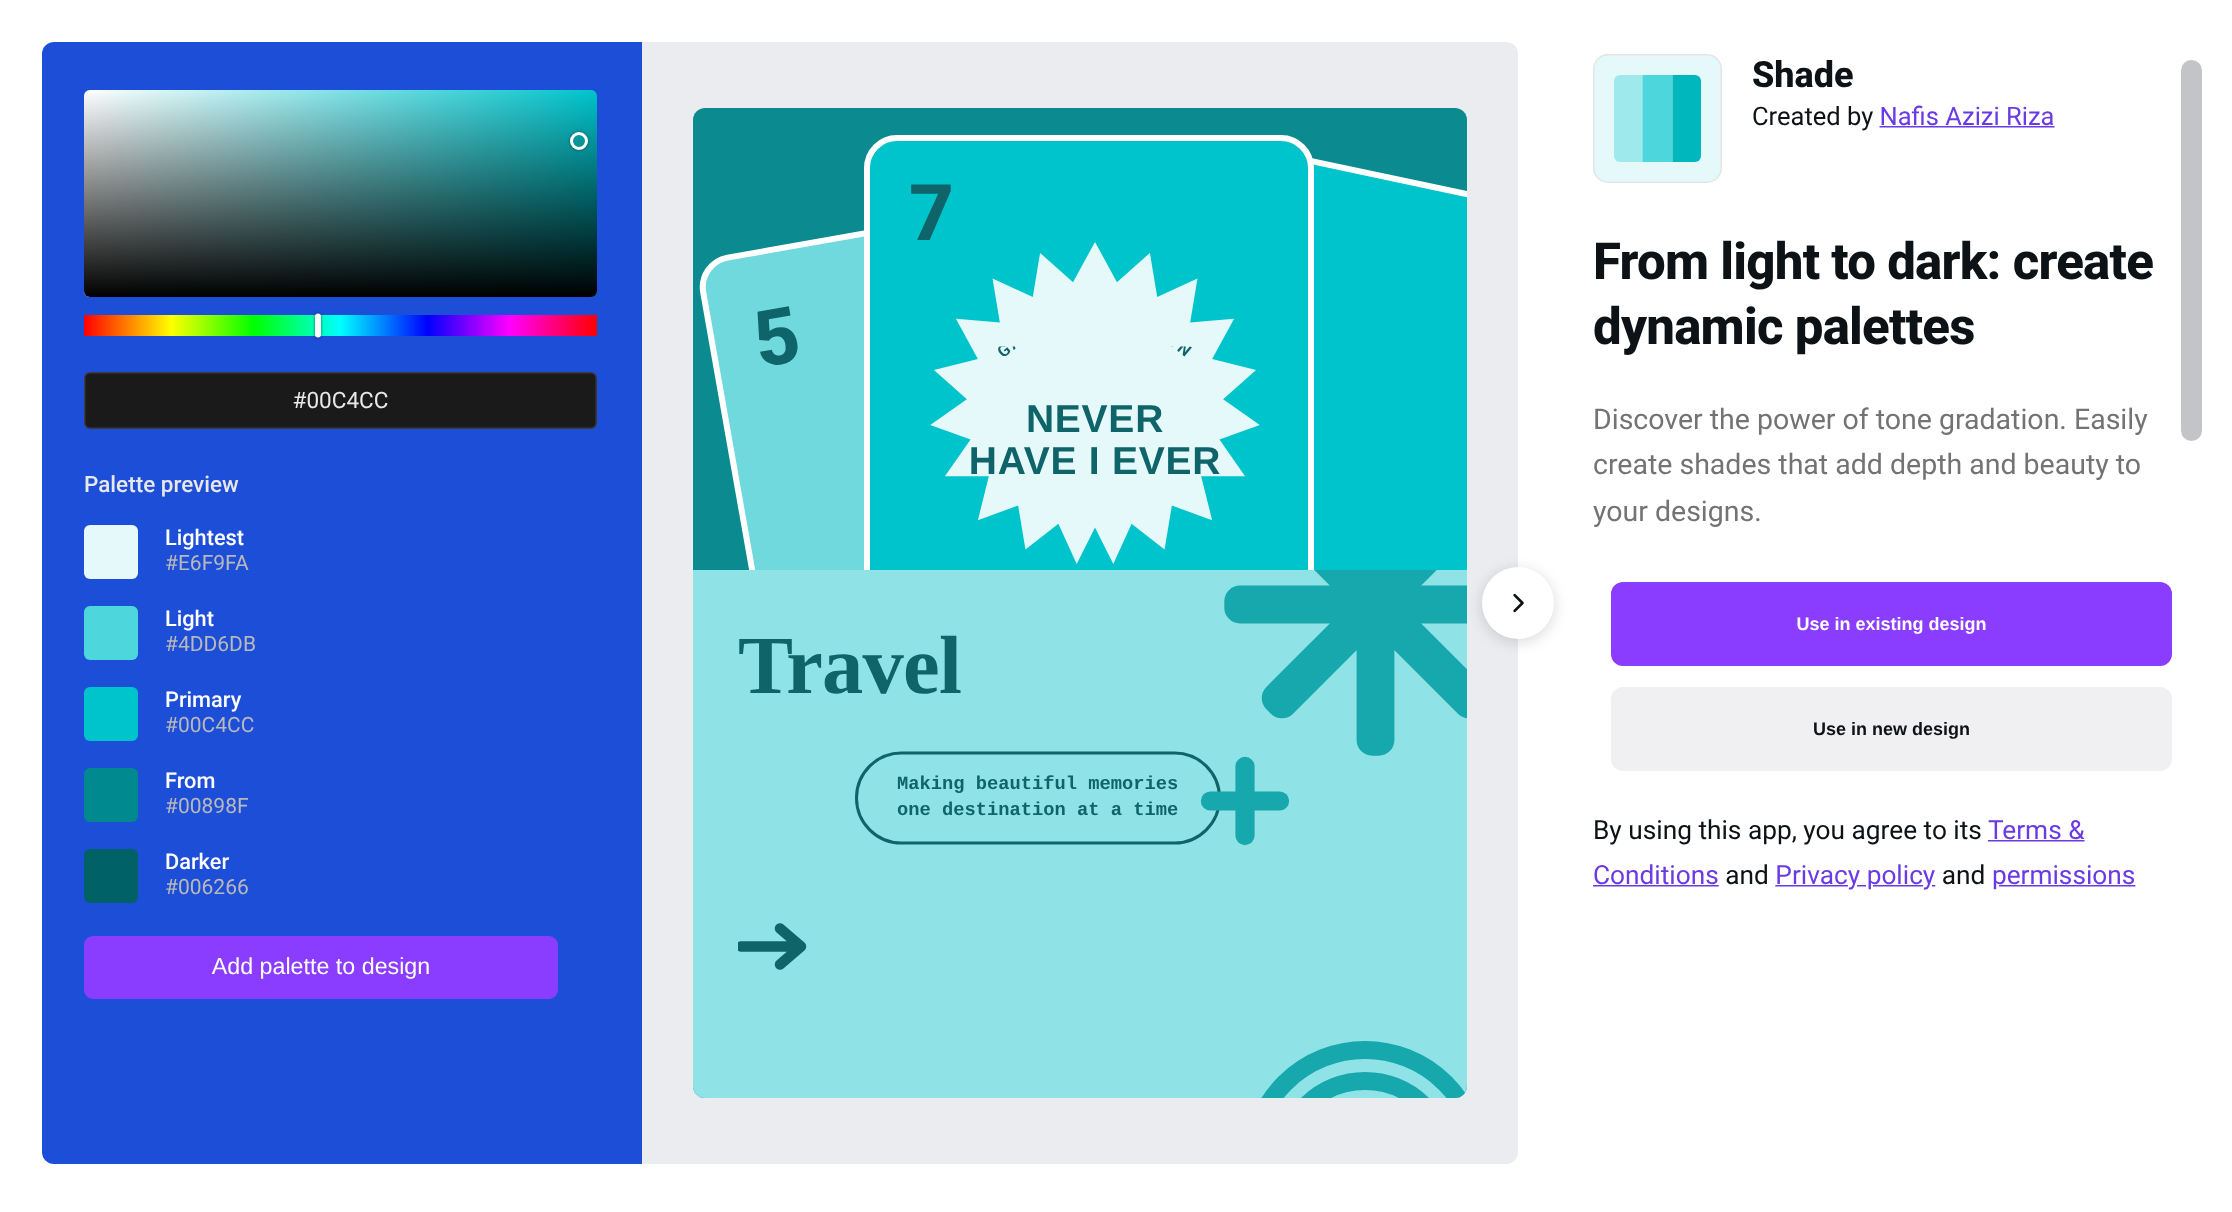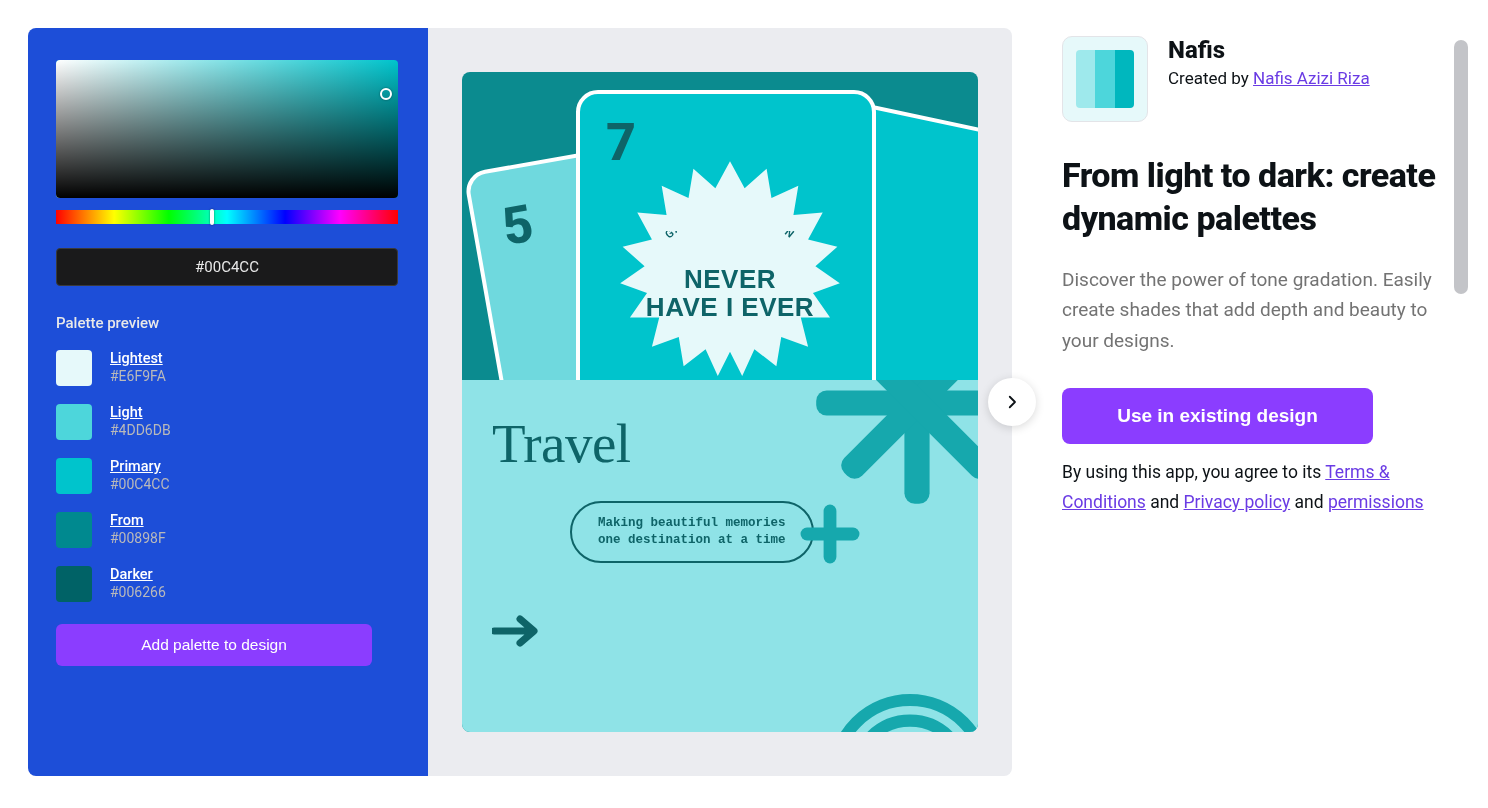--- a/index.html
+++ b/index.html
@@ -18,21 +18,21 @@
 
 .hue-bar { width:342px; height:14px; border-radius:0; background:linear-gradient(to right,#ff0000 0%,#ffff00 17%,#00ff00 33%,#00ffff 50%,#0000ff 67%,#ff00ff 83%,#ff0000 100%); position:relative; margin-bottom:24px; }
 .hue-handle { position:absolute; top:-1px; left:45%; width:4px; height:16px; background:#fff; border-radius:2px; box-shadow:0 0 2px rgba(0,0,0,.6); }
 
 .hex-input { width:342px; height:38px; background:#1a1a1b; border:1px solid #3a3a3b; border-radius:4px; color:#e8e8e8; text-align:center; font-size:15px; font-family:inherit; margin-bottom:28px; }
 
 .preview-label { color:#e8e8e8; font-size:15px; font-weight:500; margin-bottom:18px; }
 
 .swatch-row { display:flex; align-items:center; gap:18px; margin-bottom:18px; }
 .swatch { width:36px; height:36px; border-radius:4px; }
-.swatch-info .name { color:#fff; font-size:14.5px; font-weight:500; line-height:1.25;text-decoration:underline; }
+.swatch-info .name { color:#fff; font-size:14.5px; font-weight:500; line-height:1.25; }
 .swatch-info .hex { color:#b9b9ba; font-size:14px; line-height:1.25; }
 
 .add-palette-btn { width:316px; height:42px; background:#8b3dff; color:#fff; border:none; border-radius:6px; font-size:15.5px; font-weight:500; cursor:pointer; margin-top:4px; }
 
 
 .mid-panel { width:584px; background:#ebecf0; border-radius:0 8px 8px 0; position:relative; display:flex; align-items:center; justify-content:center; padding:60px 34px; }
 
 .mockup { width:516px; height:660px; border-radius:8px; overflow:hidden; position:relative; background:#0b8b8f; }
 
 .cards-area { height:308px; position:relative; overflow:hidden; }
@@ -45,21 +45,21 @@
 .card-num { font-size:52px; font-weight:800; color:#0e6468; }
 .card-left .card-num { position:absolute; top:26px; left:26px; }
 .card-mid .card-num { position:absolute; top:18px; left:26px; }
 
 .starburst { position:absolute; top:60px; left:28px; width:244px; height:244px; }
 .star-shape { fill:#e6f9fa; }
 .star-txt { position:absolute; inset:0; display:flex; flex-direction:column; align-items:center; justify-content:center; gap:6px; }
 .star-main { font-size:26px; font-weight:900; color:#0e6468; text-align:center; line-height:1.08; letter-spacing:0.5px; font-family:Arial Black,Arial,sans-serif; }
 
 .lower { background:#8fe3e7; height:352px; padding:36px 30px 0; position:relative; overflow:hidden; }
-.travel-h { font-size:55px; font-weight:400; color:#0e6468; line-height:1.0; letter-spacing:-0.5px; font-family:Georgia,'Times New Roman',serif; }
+.travel-h { font-size:55px; font-weight:700; color:#0e6468; line-height:1.0; letter-spacing:-0.5px; font-family:Georgia,'Times New Roman',serif; }
 
 .pill { display:inline-flex; align-items:center; justify-content:center; border:2px solid #0e6468; border-radius:999px; padding:12px 26px; margin-top:30px; margin-left:78px; }
 .pill-txt { font-size:12.5px; color:#0e6468; text-align:center; line-height:1.35; font-family:'Courier New',monospace; font-weight:600; }
 
 .arrow { position:absolute; left:30px; top:234px; color:#0e6468; }
 
 .asterisk { position:absolute; right:-44px; top:-82px; width:210px; height:210px; color:#16a8ad; }
 .plus { position:absolute; right:116px; top:122px; width:64px; height:64px; color:#16a8ad; }
 .rings { position:absolute; right:-18px; bottom:-54px; width:172px; height:172px; }
 
@@ -71,21 +71,21 @@
 .app-icon { width:86px; height:86px; border-radius:10px; background:#e6f9fa; border:1px solid #e3e4e8; display:flex; align-items:center; justify-content:center; }
 .app-icon-stripes { display:flex; width:58px; height:58px; border-radius:4px; overflow:hidden; }
 .app-icon-stripes div { flex:1; }
 .app-title { font-size:24px; font-weight:800; color:#0d1216; margin-bottom:4px; }
 .creator { font-size:17px; color:#0d1216; }
 .creator a { color:#6a3be4; text-decoration:underline; }
 
 .headline { font-size:34px; font-weight:800; color:#0d1216; line-height:1.25; margin-bottom:26px; letter-spacing:-0.5px; }
 .desc { font-size:19px; color:#737373; line-height:1.6; margin-bottom:32px; max-width:370px; }
 
-.btn { width:311px; height:56px; border-radius:8px; font-size:19px; font-weight:600; border:none; cursor:pointer; display:block; }
+.btn { width:374px; height:56px; border-radius:8px; font-size:12px; font-weight:600; border:none; cursor:pointer; display:block;margin-left:12px; }
 .btn-primary { background:#8b3dff; color:#fff; margin-bottom:14px; }
 .btn-secondary { background:#f0f0f2; color:#0d1216; margin-bottom:26px; }
 
 .legal { font-size:17.5px; color:#0d1216; line-height:1.7; max-width:380px; }
 .legal a { color:#6a3be4; text-decoration:underline; }
 
 .fake-scroll { position:absolute; right:20px; top:40px; width:14px; height:254px; background:#c3c4c8; border-radius:7px; }
 </style>
 </head>
 <body>
@@ -210,24 +210,25 @@
   <div class="right-panel">
     <div class="app-header">
       <div class="app-icon">
         <div class="app-icon-stripes" id="icon-stripes">
             <div style="background: rgb(158, 233, 236);"></div>
             <div style="background: rgb(77, 214, 219);"></div>
             <div style="background: rgb(0, 183, 190);"></div>
           </div>
       </div>
       <div>
-        <div class="app-title">Nafis</div>
+        <div class="app-title">Shade</div>
         <div class="creator"><span>Created by </span><a href="#">Nafis Azizi Riza</a></div>
       </div>
     </div>
     <h1 class="headline">From light to dark: create dynamic palettes</h1>
     <p class="desc">Discover the power of tone gradation. Easily create shades that add depth and beauty to your designs.</p>
     <button class="btn btn-primary">Use in existing design</button>
+    <button class="btn btn-secondary">Use in new design</button>
     <p class="legal"><span>By using this app, you agree to its </span><a href="#">Terms &amp; Conditions</a><span> and </span><a href="#">Privacy policy</a><span> and </span><a href="#">permissions</a></p>
   </div>
 </div>
 
 <div class="fake-scroll"></div>
 
 </body></html>

